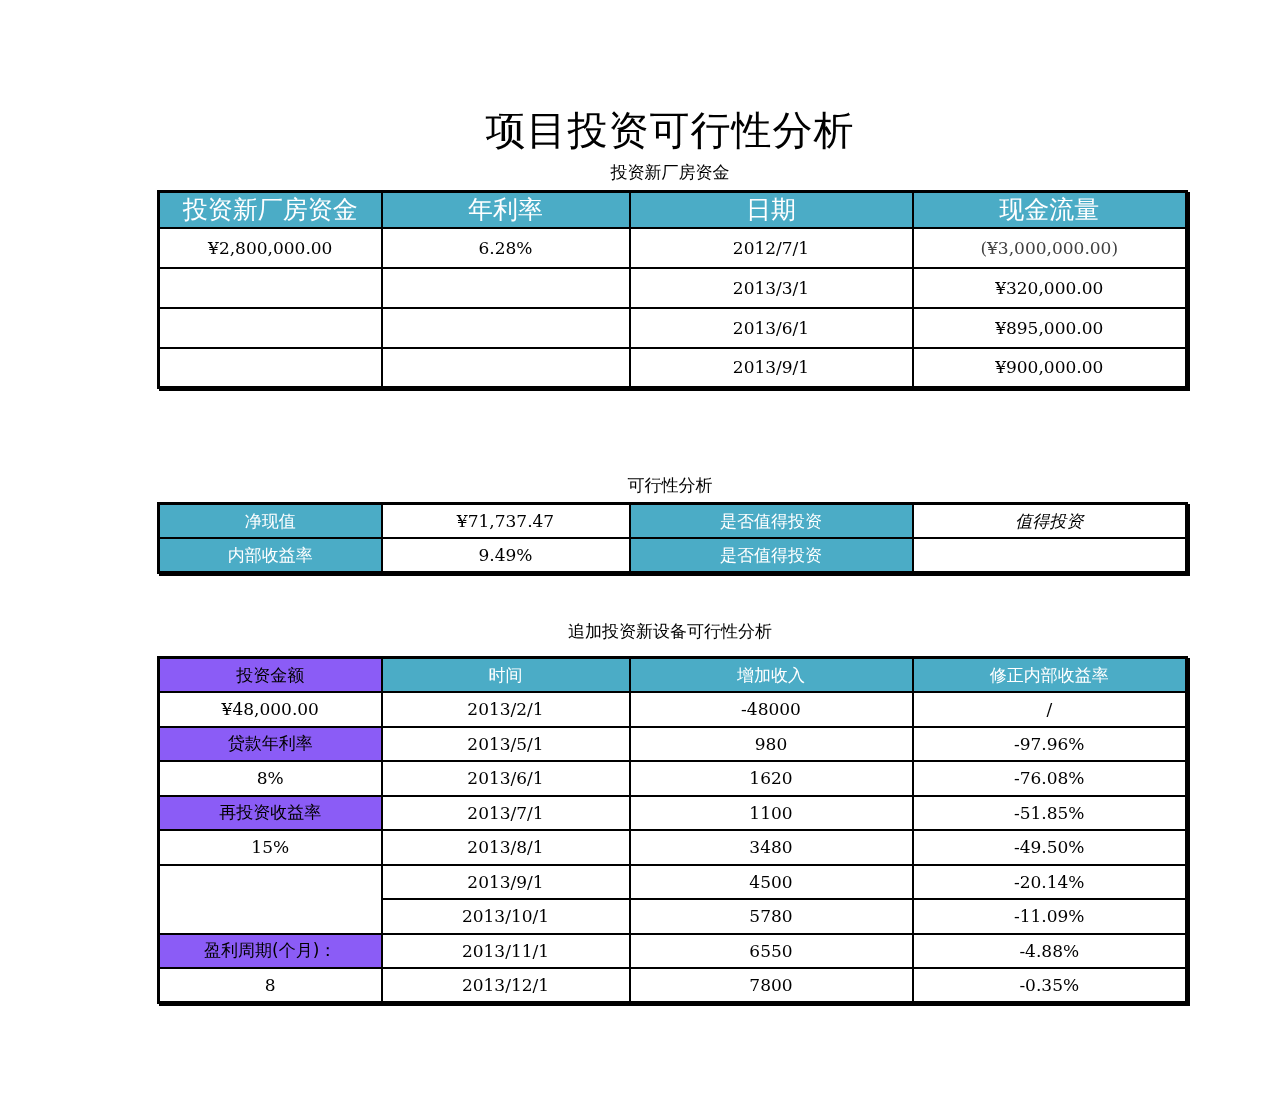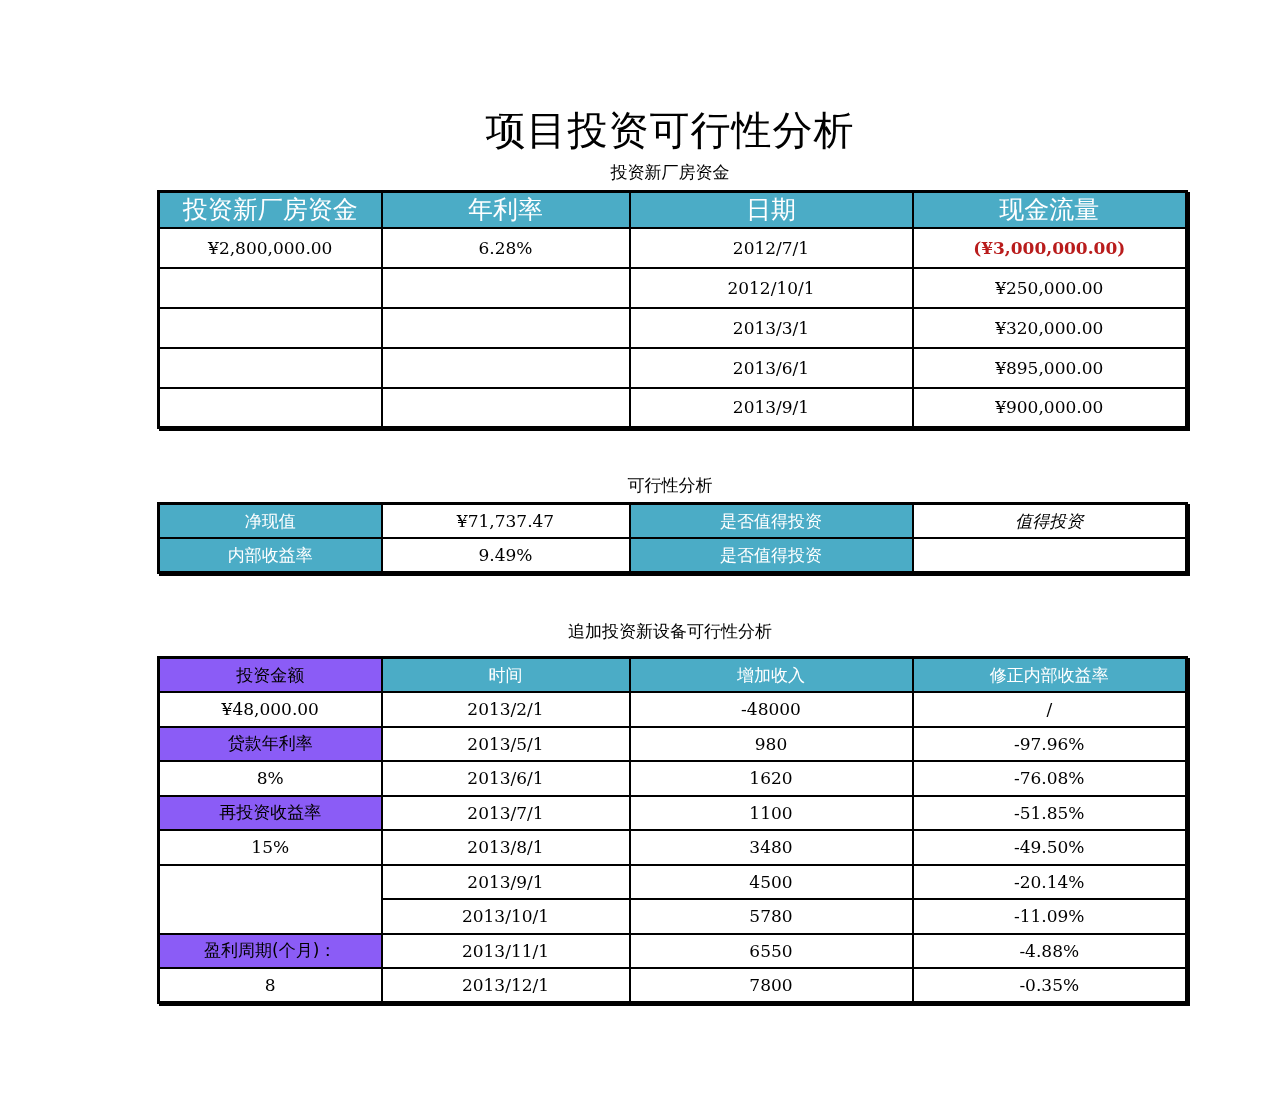--- a/index.html
+++ b/index.html
@@ -4,21 +4,21 @@
   <style>
     html, body { margin: 0; padding: 0; background: #ffffff; }
     body { width: 1280px; height: 1105px; position: relative; font-family: "DejaVu Serif", "Liberation Serif", serif; color: #000; overflow: hidden; }
     .title { position: absolute; top: 102px; left: 0; width: 1340px; text-align: center; font-size: 40px; line-height: 56px; font-family: "DejaVu Sans", "Liberation Sans", sans-serif; letter-spacing: 1px; }
     .subtitle { position: absolute; left: 0; width: 1340px; text-align: center; font-size: 17px; line-height: 22px; font-family: "DejaVu Sans", "Liberation Sans", sans-serif; }
     table.sheet { position: absolute; left: 157px; width: 1028px; border-collapse: collapse; table-layout: fixed; border: 3px solid #000; box-shadow: 2px 2px 0 #000; }
     table.sheet td { border: 2px solid #000; text-align: center; vertical-align: middle; padding: 0; font-size: 17px; overflow: hidden; white-space: nowrap; }
     .hdr { background: #4bacc6; color: #ffffff; font-family: "DejaVu Sans", "Liberation Sans", sans-serif; }
     .hdr-big { font-size: 25px !important; }
     .peach { background: #8b5cf6; font-family: "DejaVu Sans", "Liberation Sans", sans-serif; }
-    .neg { color: #b91c1c; font-weight: bold; }
+    .neg { color: #404040; }
     .cjk { font-family: "DejaVu Sans", "Liberation Sans", sans-serif; font-style: italic; }
     #t1 { top: 190px; }
     #t1 tr { height: 40px; }
     #t1 tr.h { height: 36px; }
     #t2 { top: 502px; }
     #t2 tr { height: 34.5px; }
     #t3 { top: 656px; }
     #t3 tr { height: 34.5px; }
   </style>
 </head>
@@ -39,26 +39,20 @@
     <td class="hdr hdr-big">投资新厂房资金</td>
     <td class="hdr hdr-big">年利率</td>
     <td class="hdr hdr-big">日期</td>
     <td class="hdr hdr-big">现金流量</td>
   </tr>
   <tr>
     <td>¥2,800,000.00</td>
     <td>6.28%</td>
     <td>2012/7/1</td>
     <td class="neg">(¥3,000,000.00)</td>
-  </tr>
-  <tr>
-    <td></td>
-    <td></td>
-    <td>2012/10/1</td>
-    <td>¥250,000.00</td>
   </tr>
   <tr>
     <td></td>
     <td></td>
     <td>2013/3/1</td>
     <td>¥320,000.00</td>
   </tr>
   <tr>
     <td></td>
     <td></td>

